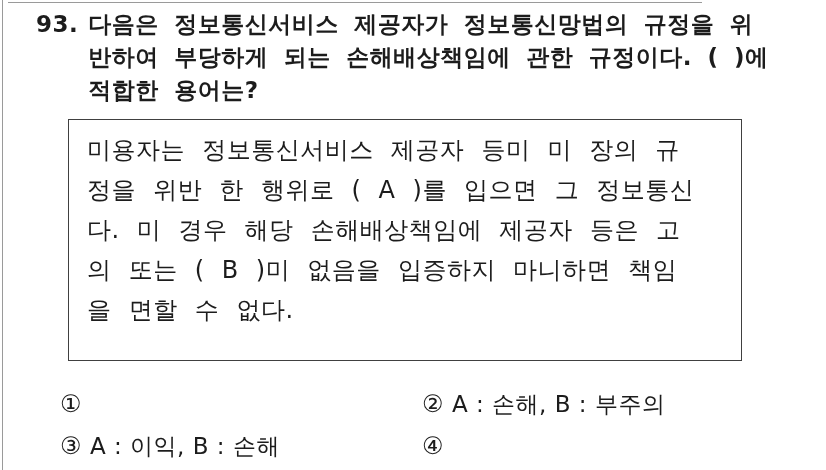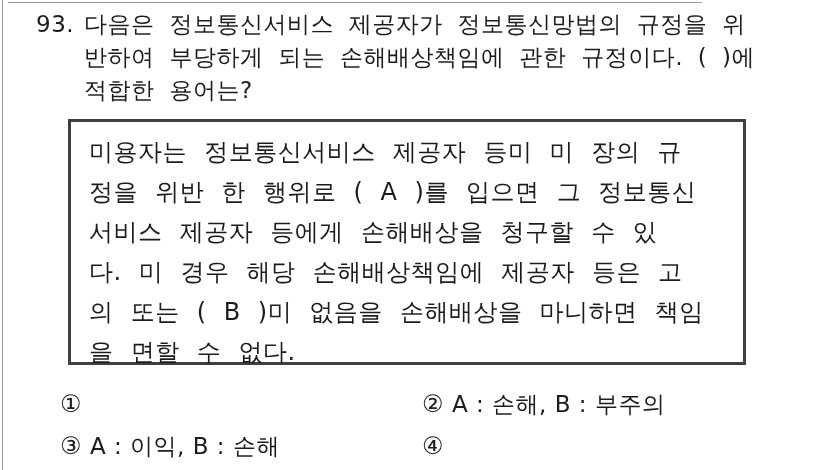--- a/index.html
+++ b/index.html
@@ -38,34 +38,35 @@
     position: absolute;
     left: 36px;
     top: 8px;
     display: flex;
     align-items: flex-start;
     font-size: 23px;
     line-height: 33px;
     letter-spacing: 0.5px;
     word-spacing: 7px;
     white-space: nowrap;
+    font-weight: bold;
   }
   .q-number {
     flex: 0 0 auto;
     margin-right: 10px;
   }
   .q-lines { flex: 0 0 auto; }
   
   .passage-box {
     position: absolute;
     left: 68px;
     top: 119px;
     width: 636px;
     height: 222px;
-    border: 3px solid #404040;
+    border: 1px solid #404040;
     padding: 10px 18px 8px 18px;
     font-size: 24px;
     line-height: 40px;
     letter-spacing: 0.5px;
     word-spacing: 9px;
     white-space: nowrap;
   }
   
   .options {
     position: absolute;
@@ -102,23 +103,22 @@
     <div class="q-lines">
       <div>다음은 정보통신서비스 제공자가 정보통신망법의 규정을 위</div>
       <div>반하여 부당하게 되는 손해배상책임에 관한 규정이다. ( )에</div>
       <div>적합한 용어는?</div>
     </div>
   </div>
 
   <div class="passage-box">
     <div>미용자는 정보통신서비스 제공자 등미 미 장의 규</div>
     <div>정을 위반 한 행위로 ( A )를 입으면 그 정보통신</div>
-    <div>서비스 제공자 등에게 손해배상을 청구할 수 있</div>
     <div>다. 미 경우 해당 손해배상책임에 제공자 등은 고</div>
-    <div>의 또는 ( B )미 없음을 손해배상을 마니하면 책임</div>
+    <div>의 또는 ( B )미 없음을 입증하지 마니하면 책임</div>
     <div>을 면할 수 없다.</div>
   </div>
 
   <div class="options">
     <div class="option">
       <span class="marker">①</span>
     </div>
     <div class="option">
       <span class="marker">②</span>
       <span>A : 손해, B : 부주의</span>

